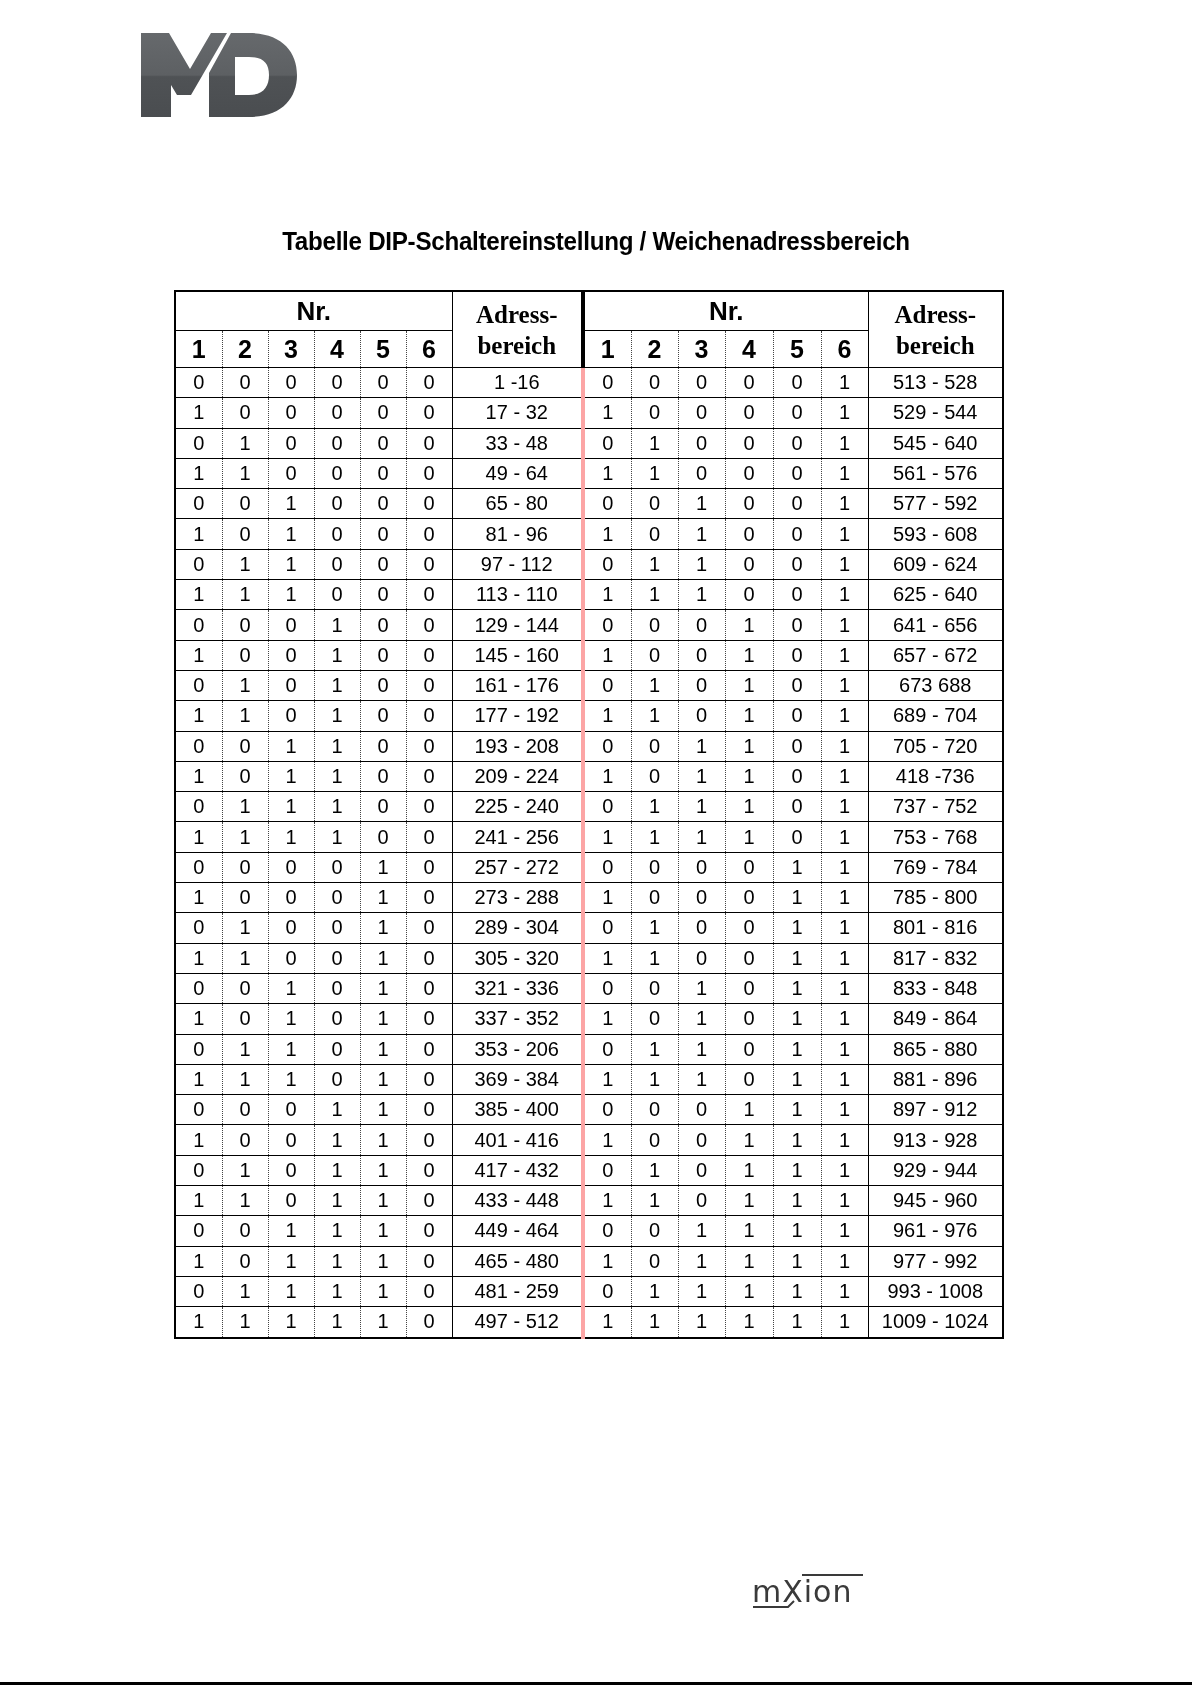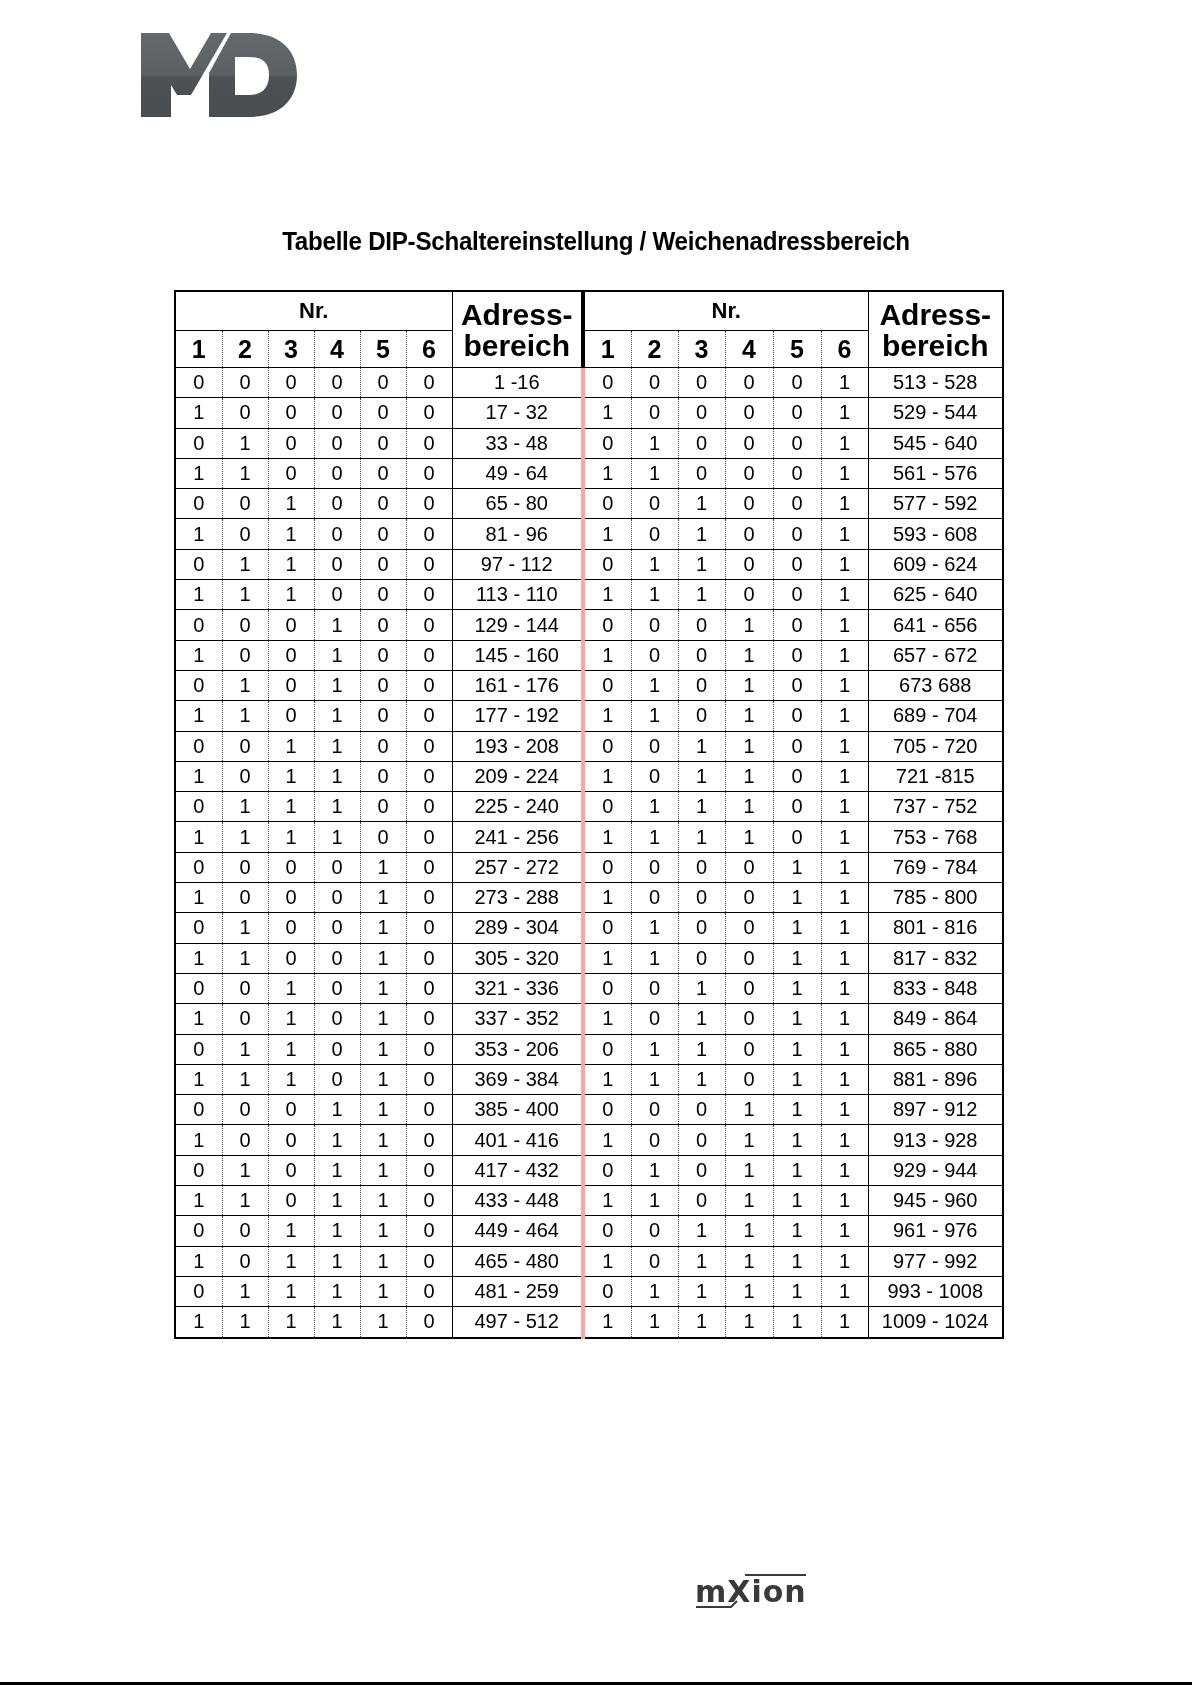--- a/index.html
+++ b/index.html
@@ -5,32 +5,32 @@
   html, body { margin: 0; padding: 0; background: #ffffff; }
   body { width: 1192px; height: 1685px; position: relative; overflow: hidden;
          font-family: "Liberation Sans", sans-serif; color: #000; }
   .logo { position: absolute; left: 141px; top: 33px; width: 156px; height: 84px; }
   .doc-title { position: absolute; left: 0; width: 1192px; top: 226px; text-align: center;
                font-weight: bold; font-size: 26px; letter-spacing: -0.3px; transform: scaleX(0.93); transform-origin: 596px 0; }
   table.dip { position: absolute; left: 174px; top: 290px; border-collapse: collapse;
               border: 2px solid #000; table-layout: fixed; }
   table.dip td, table.dip th { padding: 0; text-align: center; vertical-align: middle; }
   table.dip th { font-weight: bold; }
-  .h-nr { height: 38px; font-size: 22px; border-bottom: 1.5px solid #000; border-right: 1.5px solid #000; }
+  .h-nr { height: 38px; font-size: 26px; border-bottom: 1.5px solid #000; border-right: 1.5px solid #000; }
   .h-bit { height: 36px; font-size: 25px; border-right: 1px dotted #444; }
   .h-bit.last { border-right: 1.5px solid #000; }
-  .h-addr { font-size: 30px; line-height: 31px; border-right: 1.5px solid #000; }
+  .h-addr { font-size: 25px; line-height: 31px; border-right: 1.5px solid #000; font-family: Liberation Serif, serif; }
   .h-addr.mid { border-right: 4px solid #000; }
   tr.data td { height: 29.3px; font-size: 20px; border-top: 1.5px solid #000; }
   td.bit { border-right: 1px dotted #444; }
   td.bit.last { border-right: 1.5px solid #000; }
   td.addr { border-right: 1.5px solid #000; }
   td.addr.mid { border-right: 4px solid #fca5a5; }
   thead tr:last-child th { border-bottom: 1.5px solid #000; }
-  .brand { position: absolute; left: 695px; top: 1572px; width: 112px; height: 40px; font-weight: bold; }
+  .brand { position: absolute; left: 752px; top: 1572px; width: 112px; height: 40px; }
   .page-rule { position: absolute; left: 0; top: 1682px; width: 1192px; height: 3px; background: #000; }
 </style>
 </head>
 <body>
 
 <div class="logo">
   <svg width="156" height="84" viewBox="0 0 156 84">
     <defs>
       <linearGradient id="g" x1="0" y1="0" x2="0" y2="1">
         <stop offset="0" stop-color="#66696c"></stop>
@@ -309,21 +309,21 @@
         <td class="bit">1</td>
         <td class="bit">0</td>
         <td class="bit last">0</td>
         <td class="addr mid">209 - 224</td>
         <td class="bit">1</td>
         <td class="bit">0</td>
         <td class="bit">1</td>
         <td class="bit">1</td>
         <td class="bit">0</td>
         <td class="bit last">1</td>
-        <td class="addr">721 -815</td>
+        <td class="addr">418 -736</td>
       </tr>
       <tr class="data">
         <td class="bit">0</td>
         <td class="bit">1</td>
         <td class="bit">1</td>
         <td class="bit">1</td>
         <td class="bit">0</td>
         <td class="bit last">0</td>
         <td class="addr mid">225 - 240</td>
         <td class="bit">0</td>

